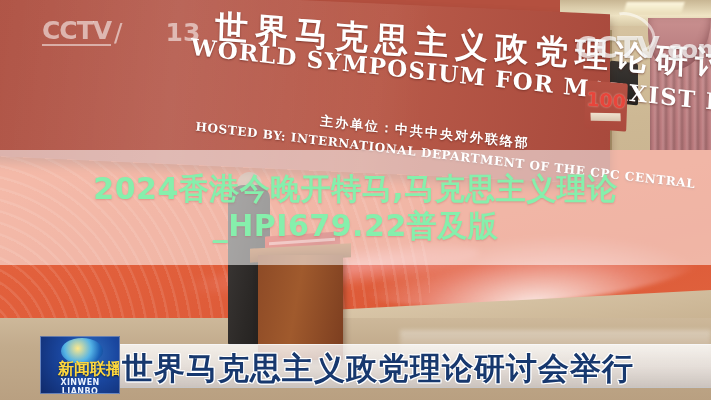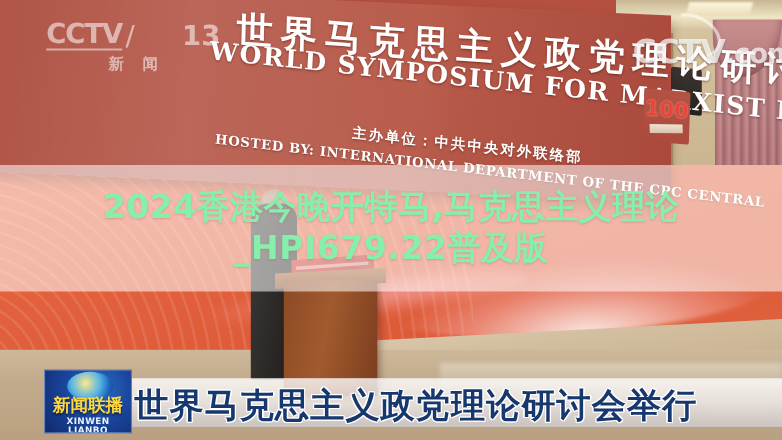--- a/index.html
+++ b/index.html
@@ -284,20 +284,21 @@
     background:radial-gradient(circle at 40% 40%,#ffe98a 0%,#55b4e6 45%,#1b62b8 75%,#123f86 100%);
     border-radius:50%;
     filter:blur(.3px);
   }
   .xwlb-cn{
     position:absolute;left:0;top:22px;width:78px;text-align:center;
     font-family:"DejaVu Sans",sans-serif;
     font-size:16px;font-weight:700;color:#ffd83d;
     letter-spacing:0px;
     text-shadow:0 1px 2px rgba(0,0,0,.55);
+    padding-left:10px;
   }
   .xwlb-en{
     position:absolute;left:0;top:41px;width:78px;text-align:center;
     font-family:"DejaVu Sans",sans-serif;
     font-size:8px;font-weight:700;color:#eaf2ff;
     letter-spacing:.4px;
   }
 </style>
 </head>
 <body>
@@ -342,21 +343,20 @@
       <div class="emblem-bar"></div>
     </div>
   </div>
 
   <div class="cctv13">
     <div class="cctv13-row">
       <span class="cctv13-main">CCTV</span>
       <span class="cctv13-slash">/</span>
       <span class="cctv13-num">13</span>
     </div>
-    <div class="cctv13-sub">新 闻</div>
   </div>
 
   <div class="cctvcom-arc"></div>
   <div class="cctvcom">
     <span>CCTV</span>
     <span class="dotcom">.com</span>
   </div>
 
   <div class="overlay-band"></div>
   <div class="overlay-text">2024香港今晚开特马,马克思主义理论_HPI679.22普及版</div>

